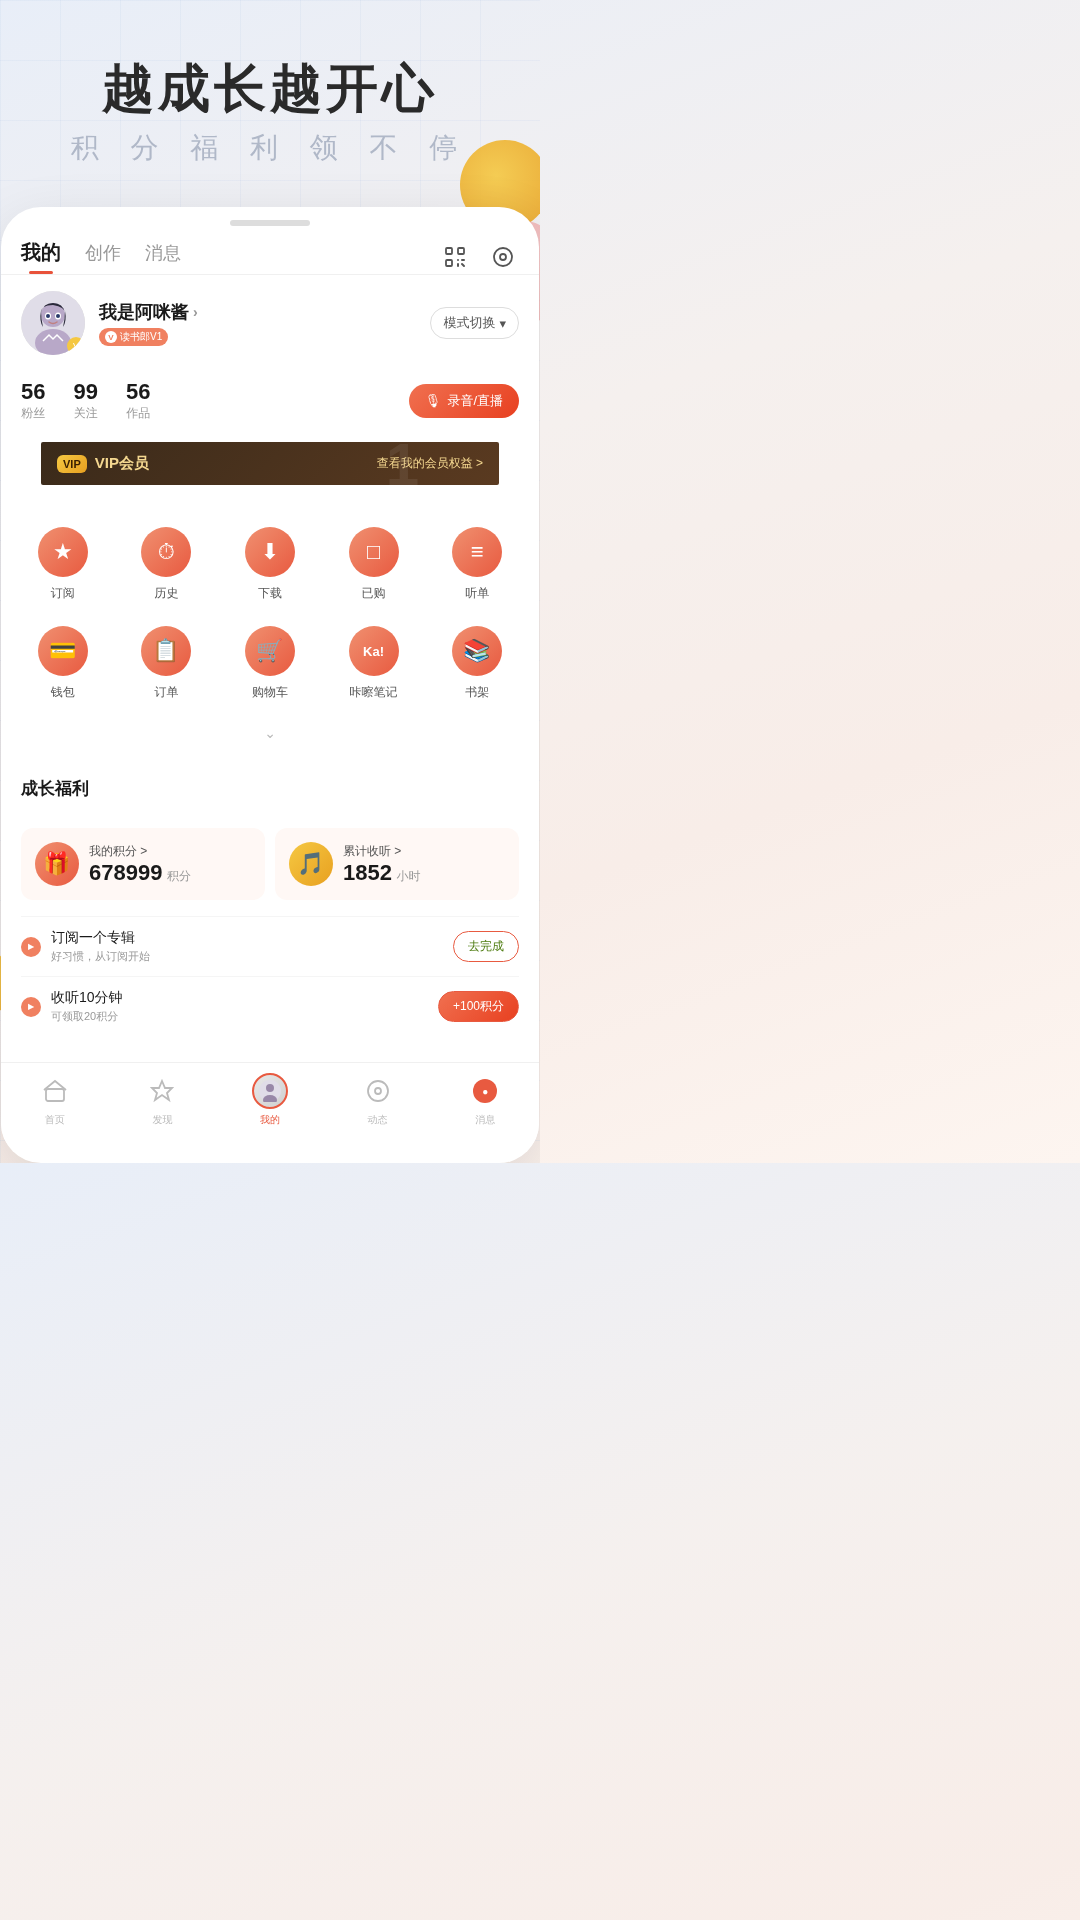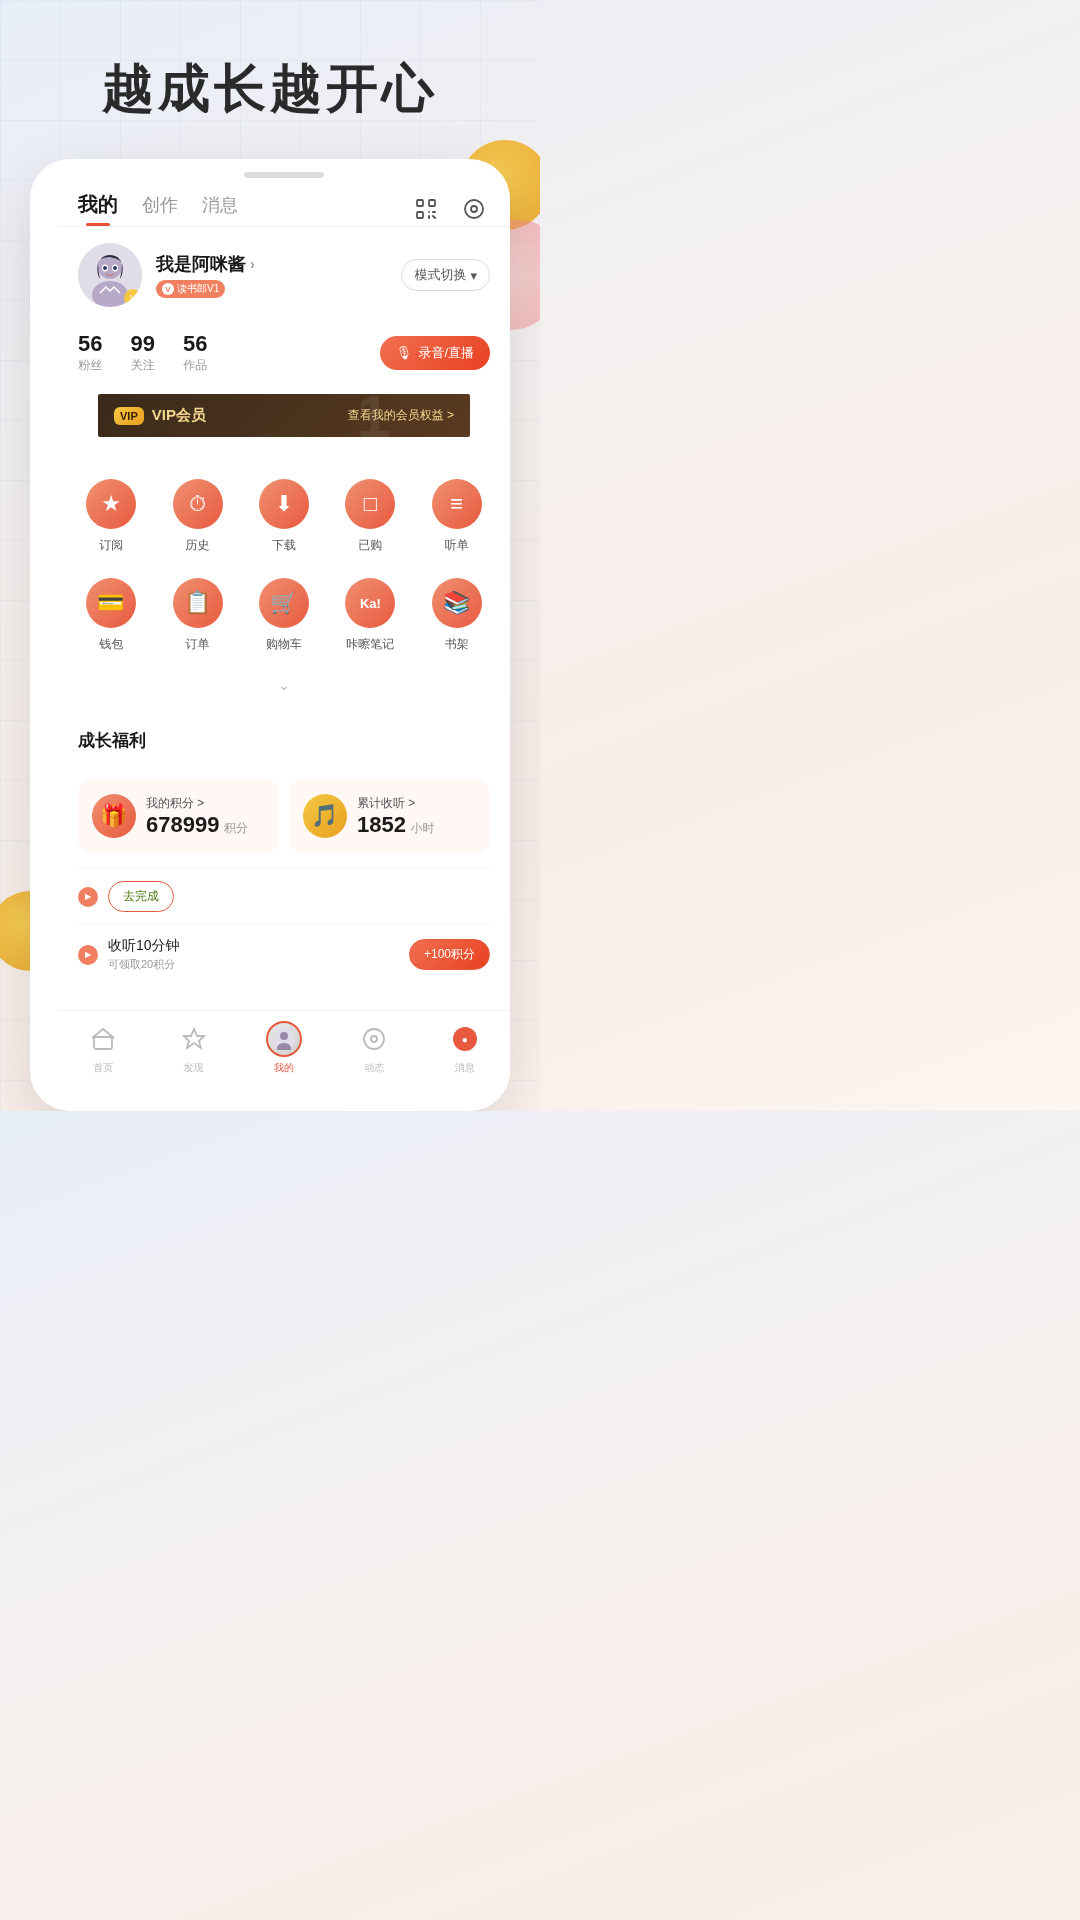--- a/index.html
+++ b/index.html
@@ -70,28 +70,27 @@
       color: #b0b8c8;
       letter-spacing: 12px;
       margin-top: 10px;
       font-weight: 400;
     }
 
     
     .phone-mockup {
       position: relative;
       margin: 20px auto 0;
-      width: 480px;
+      width: 538px;
       background: white;
       border-radius: 40px;
       box-shadow: 0 20px 60px rgba(0,0,0,0.12);
       overflow: hidden;
       z-index: 2;
       padding-bottom: 20px;
-      padding-left: 28px;
     }
     .phone-top-bar {
       height: 24px;
       display: flex;
       justify-content: center;
       align-items: center;
       padding-top: 8px;
     }
     .phone-notch {
       width: 80px;
@@ -512,20 +511,21 @@
   </style>
 </head>
 <body>
 
 <div class="bg-grid"></div>
 <div class="bg-deco bg-deco-gold"></div>
 <div class="bg-deco bg-deco-pink"></div>
 
 <div class="hero-section">
   <div class="hero-title">越成长越开心</div>
+  <div class="hero-subtitle">积 分 福 利 领 不 停</div>
 </div>
 
 <div class="phone-mockup">
   <div class="phone-top-bar">
     <div class="phone-notch"></div>
   </div>
 
   <div class="tabs-row">
     <div class="tab-item active">我的</div>
     <div class="tab-item">创作</div>
@@ -687,20 +687,24 @@
           <div>
             <span class="growth-card-value">1852</span>
             <span class="growth-card-unit">小时</span>
           </div>
         </div>
       </div>
     </div>
 
     <div class="task-item">
       <div class="task-icon"></div>
+      <div class="task-info">
+        <div class="task-title">订阅一个专辑</div>
+        <div class="task-desc">好习惯，从订阅开始</div>
+      </div>
       <button class="task-btn">去完成</button>
     </div>
 
     <div class="task-item">
       <div class="task-icon"></div>
       <div class="task-info">
         <div class="task-title">收听10分钟</div>
         <div class="task-desc">可领取20积分</div>
       </div>
       <button class="task-btn-points">+100积分</button>

